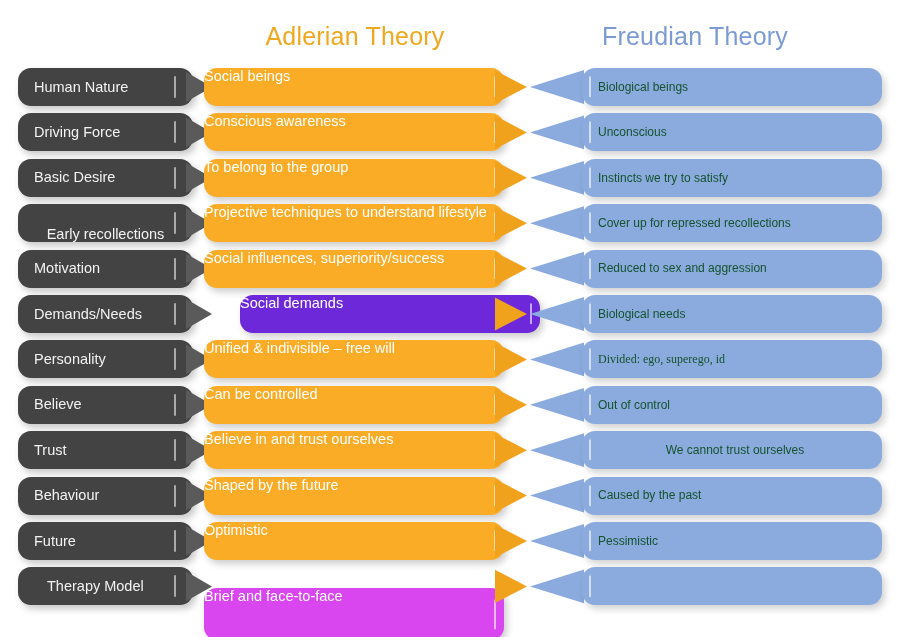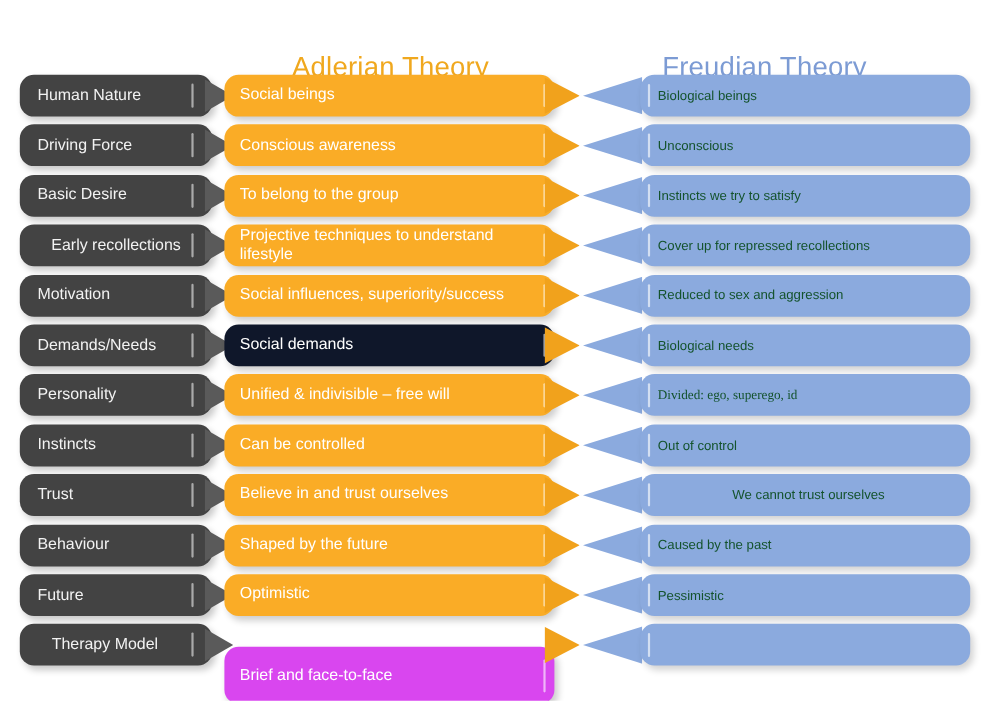--- a/index.html
+++ b/index.html
@@ -25,21 +25,20 @@
     height: 637px;
   }
 
   
   .header-row {
     position: absolute;
     left: 0;
     top: 22px;
     width: 900px;
     height: 40px;
-    margin-top: 25px;
   }
   .col-header {
     position: absolute;
     font-size: 25px;
     font-weight: 400;
     letter-spacing: 0.2px;
     white-space: nowrap;
   }
   .col-header.adlerian {
     left: 205px;
@@ -107,23 +106,22 @@
 
   
   .orange-chip {
     position: absolute;
     left: 204px;
     width: 300px;
     background: #FAAC26;
     border-radius: 13px;
     box-shadow: 3px 4px 7px rgba(0,0,0,0.20);
     display: flex;
-    align-items: center;
+    align-items: flex-start;
     box-sizing: border-box;
-    padding-left: 14px;
     padding-right: 10px;
   }
   .orange-chip .chip-text {
     color: #ffffff;
     font-size: 14.5px;
     line-height: 1.2;
   }
   .orange-notch {
     position: absolute;
     right: 8px;
@@ -239,21 +237,21 @@
           <span class="orange-notch"></span>
         </div>
         <div class="orange-arrow" style="top: 159.8px; height: 36px;"></div>
         <div class="blue-arrow" style="top: 159.8px; height: 36px; background: rgb(139, 170, 222);"></div>
         <div class="blue-chip" style="top: 158.8px; height: 38px; background: rgb(139, 170, 222);">
           <span class="blue-notch"></span>
           <span class="chip-text" style="white-space: nowrap;">Instincts we try to satisfy</span>
         </div>
       </div>
       <div class="row" style="top: 0px;">
-        <div class="label-chip centered" style="top: 204.2px; height: 38px;">
+        <div class="label-chip centered" style="top: 204.2px; height: 38px; align-items: flex-end;">
           <span class="chip-text">Early recollections</span>
           <span class="notch"></span>
         </div>
         <div class="label-arrow" style="top: 206.2px; height: 34px;"></div>
         <div class="orange-chip" style="top: 204.2px; height: 38px; background: rgb(250, 172, 38);">
           <span class="chip-text twoline">Projective techniques to understand lifestyle</span>
           <span class="orange-notch"></span>
         </div>
         <div class="orange-arrow" style="top: 205.2px; height: 36px;"></div>
         <div class="blue-arrow" style="top: 205.2px; height: 36px; background: rgb(139, 170, 222);"></div>
@@ -278,21 +276,21 @@
           <span class="blue-notch"></span>
           <span class="chip-text" style="white-space: nowrap;">Reduced to sex and aggression</span>
         </div>
       </div>
       <div class="row" style="top: 0px;">
         <div class="label-chip" style="top: 295px; height: 38px;">
           <span class="chip-text">Demands/Needs</span>
           <span class="notch"></span>
         </div>
         <div class="label-arrow" style="top: 297px; height: 34px;"></div>
-        <div class="orange-chip" style="top: 295px; height: 38px; background: #0f172a;">
+        <div class="orange-chip" style="top: 295px; height: 38px; background: #6d28d9; margin-left: 36px;">
           <span class="chip-text" style="white-space: nowrap;">Social demands</span>
           <span class="orange-notch"></span>
         </div>
         <div class="orange-arrow" style="top: 296px; height: 36px;"></div>
         <div class="blue-arrow" style="top: 296px; height: 36px; background: rgb(139, 170, 222);"></div>
         <div class="blue-chip" style="top: 295px; height: 38px; background: rgb(139, 170, 222);">
           <span class="blue-notch"></span>
           <span class="chip-text" style="white-space: nowrap;">Biological needs</span>
         </div>
       </div>
@@ -308,21 +306,21 @@
         </div>
         <div class="orange-arrow" style="top: 341.4px; height: 36px;"></div>
         <div class="blue-arrow" style="top: 341.4px; height: 36px; background: rgb(139, 170, 222);"></div>
         <div class="blue-chip" style="top: 340.4px; height: 38px; background: rgb(139, 170, 222);">
           <span class="blue-notch"></span>
           <span class="chip-text" style="white-space: nowrap; font-family: Liberation Serif, serif;">Divided: ego, superego, id</span>
         </div>
       </div>
       <div class="row" style="top: 0px;">
         <div class="label-chip" style="top: 385.8px; height: 38px;">
-          <span class="chip-text">Instincts</span>
+          <span class="chip-text">Believe</span>
           <span class="notch"></span>
         </div>
         <div class="label-arrow" style="top: 387.8px; height: 34px;"></div>
         <div class="orange-chip" style="top: 385.8px; height: 38px; background: rgb(250, 172, 38);">
           <span class="chip-text" style="white-space: nowrap;">Can be controlled</span>
           <span class="orange-notch"></span>
         </div>
         <div class="orange-arrow" style="top: 386.8px; height: 36px;"></div>
         <div class="blue-arrow" style="top: 386.8px; height: 36px; background: rgb(139, 170, 222);"></div>
         <div class="blue-chip" style="top: 385.8px; height: 38px; background: rgb(139, 170, 222);">

